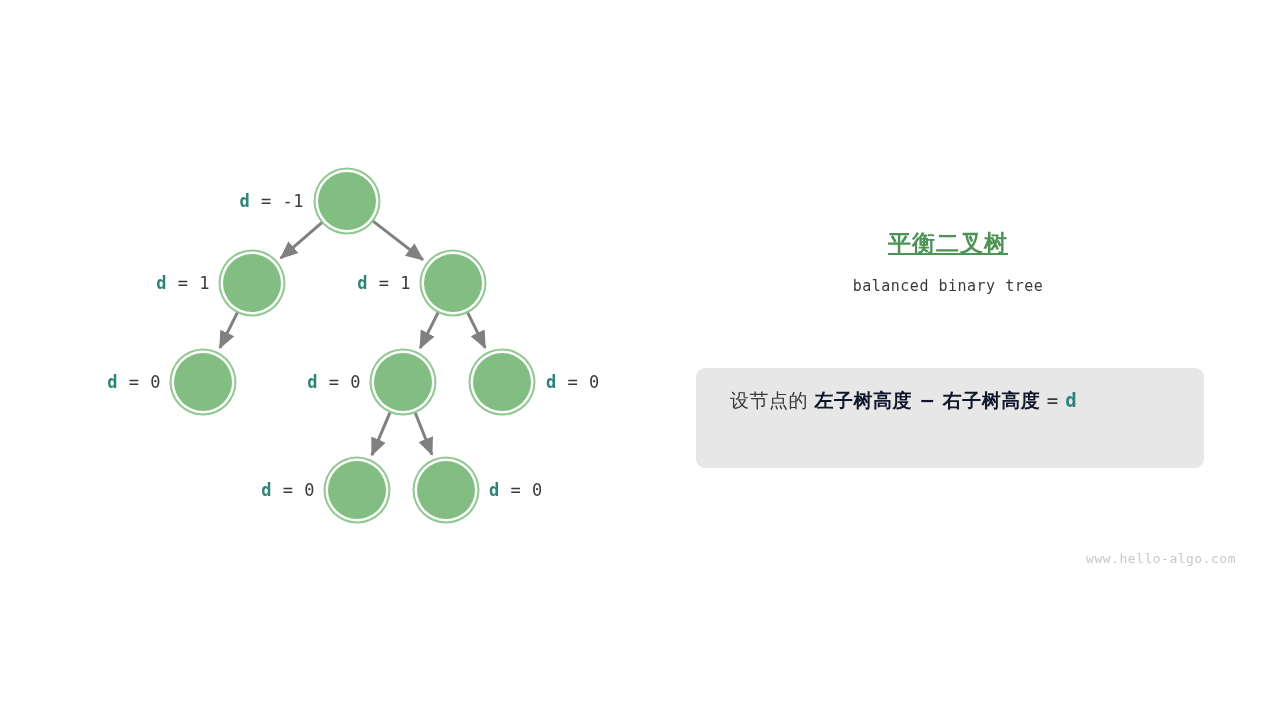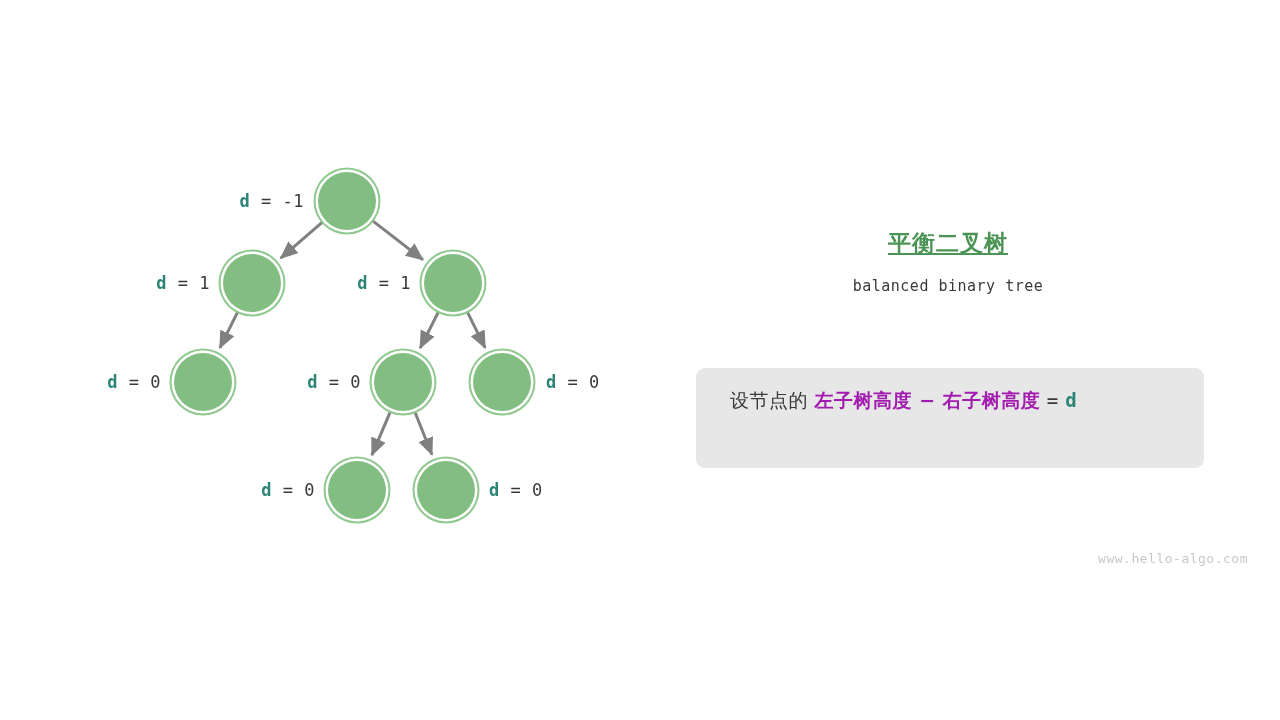--- a/index.html
+++ b/index.html
@@ -100,33 +100,33 @@
   .formula-line {
     position: absolute;
     left: 34px;
     font-size: 19px;
     color: #3a3a3a;
     white-space: nowrap;
     letter-spacing: 0.5px;
   }
   #formula-line-1 { top: 20px; }
   #formula-line-2 { top: 55px; }
-  .formula-line .strong { font-weight: bold; color: #a21caf; }
+  .formula-line .strong { font-weight: bold; color: #0f172a; }
   .formula-line .var {
     color: #2c8577;
     font-weight: bold;
     font-family: "DejaVu Sans Mono", monospace;
   }
   .formula-line .mono {
     font-family: "DejaVu Sans Mono", monospace;
   }
 
   #watermark {
     position: absolute;
-    right: 32px;
+    right: 44px;
     bottom: 18px;
     font-family: "DejaVu Sans Mono", monospace;
     font-size: 13px;
     color: #c8c8c8;
     letter-spacing: 0.5px;
   }
 </style>
 </head>
 <body>
 

